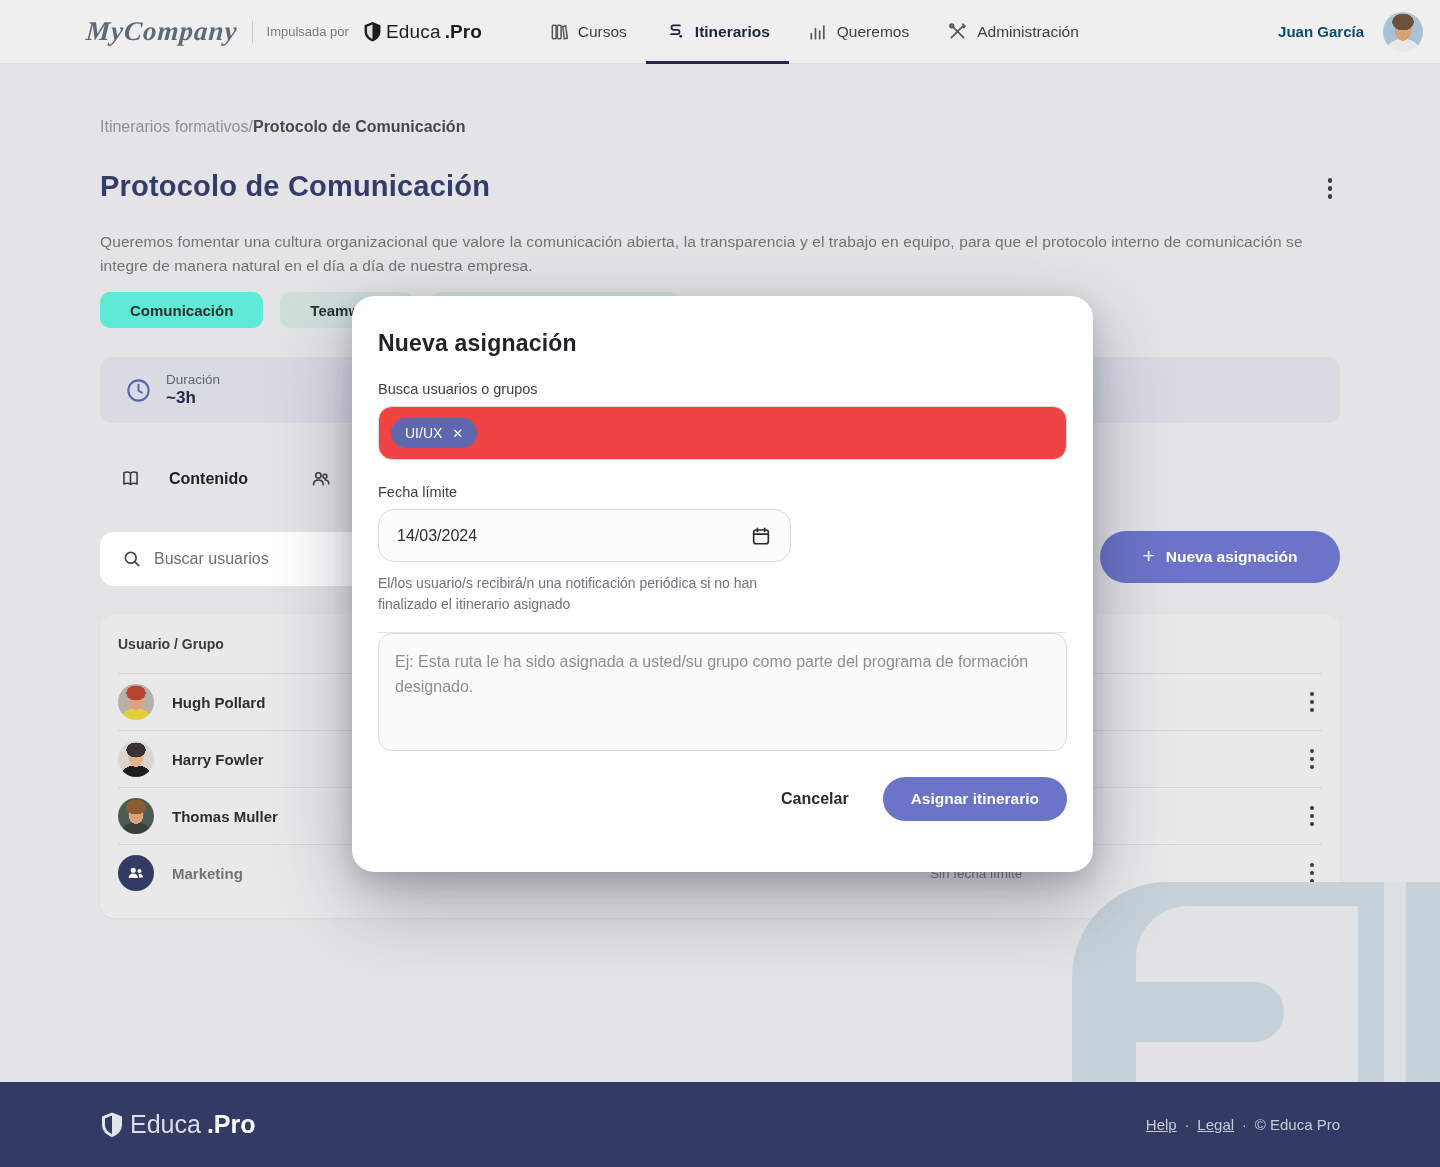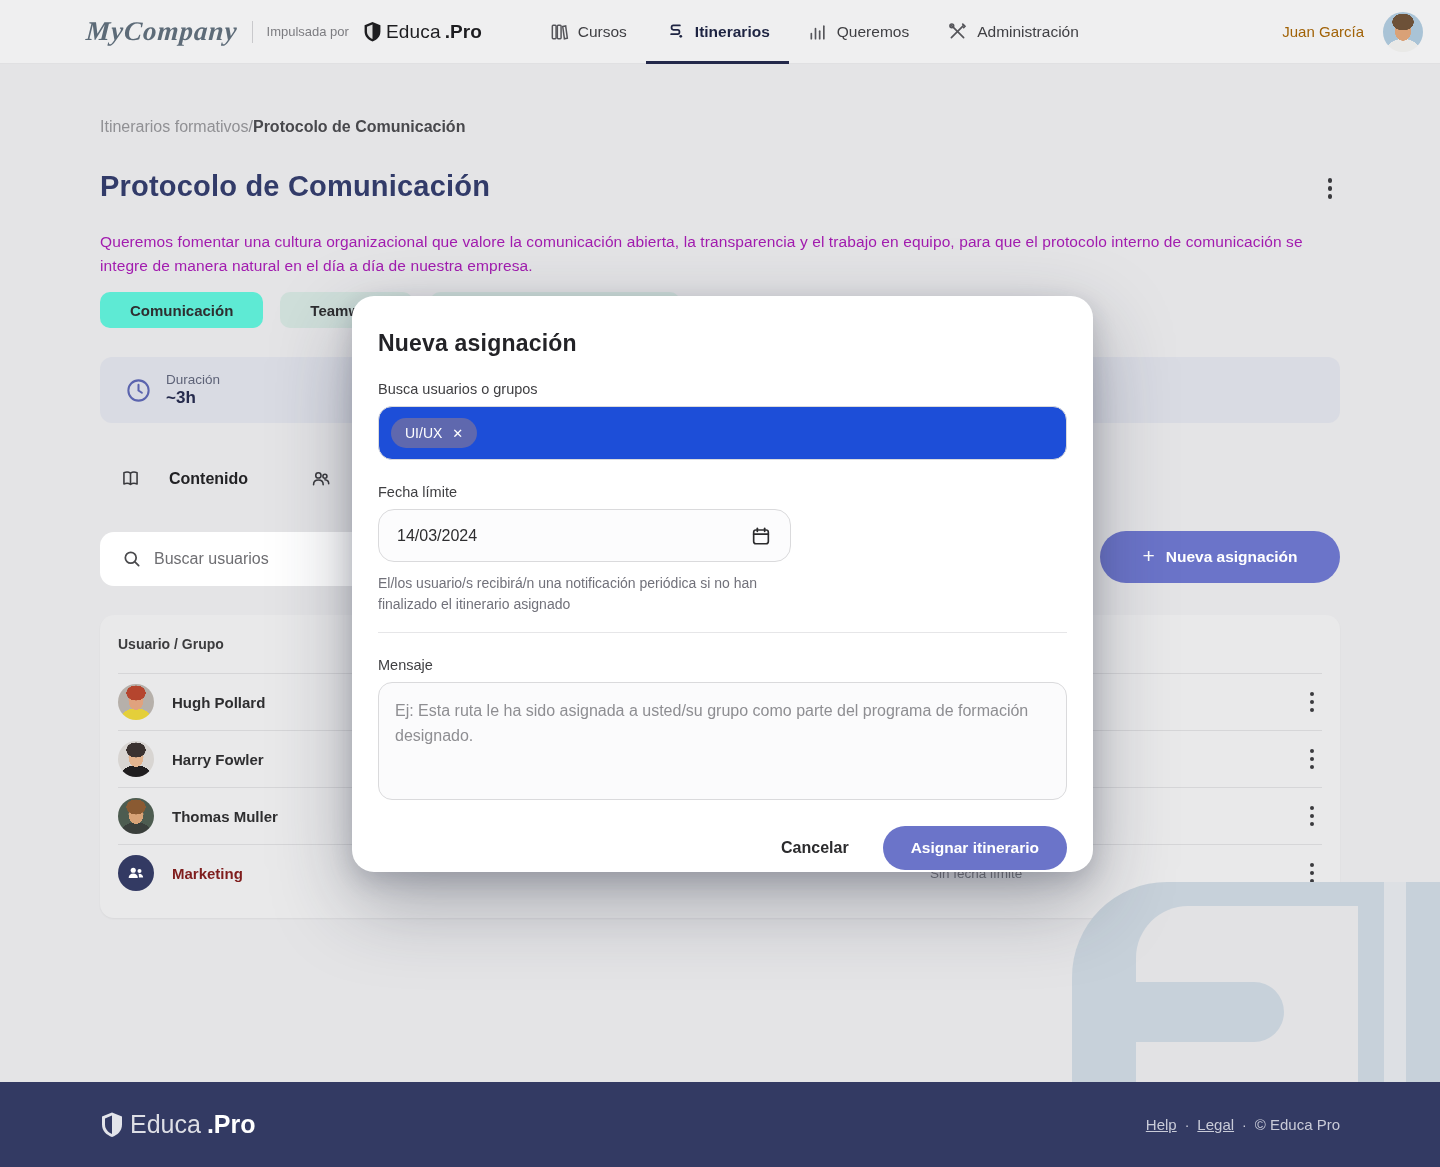--- a/index.html
+++ b/index.html
@@ -22,21 +22,21 @@
   .mainnav { display: flex; align-items: center; height: 64px; margin-left: 48px; }
   .nav-item { display: flex; align-items: center; gap: 9px; height: 64px; padding: 0 19px;
               font-size: 15.5px; color: #3f3f43; cursor: pointer; position: relative; }
   .nav-item svg { color: #55555a; }
   .nav-item.active { font-weight: 700; color: #1e2442; }
   .nav-item.active svg { color: #1e2442; }
   .nav-item.active::after { content: ""; position: absolute; left: 0; right: 0; bottom: 0;
                             height: 3px; background: #23284a; }
   .topbar .spacer { flex: 1; }
   .user-box { display: flex; align-items: center; gap: 19px; }
-  .user-name { font-size: 15px; font-weight: 400; color: #a16207; text-align: right; }
+  .user-name { font-size: 15px; font-weight: 700; color: #0c4a6e; text-align: right; }
 
   
   .photo-avatar { width: 36px; height: 36px; border-radius: 50%; flex: none;
     background:
       radial-gradient(ellipse 27% 21% at 50% 25%, var(--hair) 98%, transparent 100%),
       radial-gradient(ellipse 21% 27% at 50% 45%, var(--skin) 98%, transparent 100%),
       radial-gradient(ellipse 42% 30% at 50% 97%, var(--shirt) 98%, transparent 100%),
       var(--bg); }
   .photo-avatar.lg { width: 40px; height: 40px; }
   .av-juan   { --bg:#a9c3d6; --skin:#d9a177; --hair:#6d5138; --shirt:#e9e9e7; }
@@ -53,21 +53,21 @@
   .breadcrumb .sep { color: #8b8b8f; }
   .breadcrumb .current { color: #48484c; font-weight: 600; }
 
   .title-row { position: absolute; top: 170px; left: 100px; right: 100px;
                display: flex; justify-content: space-between; align-items: flex-start; }
   .page-title { font-size: 29px; font-weight: 700; color: #323b69; letter-spacing: .2px; }
   .kebab { display: flex; flex-direction: column; gap: 3.5px; padding: 8px; cursor: pointer; }
   .kebab i { width: 4.5px; height: 4.5px; border-radius: 50%; background: #3a3a3e; }
 
   .page-desc { position: absolute; top: 230px; left: 100px; width: 1240px;
-               font-size: 15.5px; line-height: 1.55; color: #a21caf; letter-spacing: .1px; }
+               font-size: 15.5px; line-height: 1.55; color: #737373; letter-spacing: .1px; }
 
   .tags-row { position: absolute; top: 292px; left: 100px; display: flex; gap: 17px; }
   .tag { height: 36px; display: flex; align-items: center; padding: 0 30px;
          border-radius: 10px; font-size: 15px; font-weight: 600; color: #2e2e30; white-space: nowrap; overflow: hidden; }
   .tag.gray { background: #5eead4; }
   .tag.teal { background: #cfdfda; }
   .tag.ghost { width: 250px; }
 
   .duration-bar { position: absolute; top: 357px; left: 100px; width: 1240px; height: 66px;
                   background: #d9dbe3; border-radius: 12px; display: flex; align-items: center;
@@ -94,21 +94,21 @@
   .btn-primary .plus { font-size: 21px; font-weight: 400; margin-top: -2px; }
 
   
   .table-card { position: absolute; top: 615px; left: 100px; width: 1240px; height: 303px;
                 background: #e9e9ea; border-radius: 14px; box-shadow: 0 1px 2px rgba(0,0,0,.05); }
   .table-head { height: 58px; display: flex; align-items: center; padding: 0 18px;
                 font-size: 14px; font-weight: 700; color: #3c3c3e; }
   .tdiv { height: 1px; background: #d6d6d8; margin: 0 18px; }
   .trow { height: 56px; display: flex; align-items: center; padding: 0 18px; position: relative; }
   .trow .rname { margin-left: 18px; font-size: 15px; font-weight: 700; color: #2e2e30; }
-  .trow .rname.group { color: #7f1d1d; }
+  .trow .rname.group { color: #737373; }
   .trow .deadline { position: absolute; left: 830px; font-size: 13.5px; color: #7c7c80; }
   .trow .kebab { position: absolute; right: 18px; }
 
   
   .watermark { position: absolute; right: 0; bottom: 85px; width: 368px; height: 200px; overflow: hidden; }
   .wm-outer { position: absolute; inset: 0; background: #c7d1da; border-top-left-radius: 95px; }
   .wm-e { position: absolute; left: 64px; top: 24px; width: 222px; height: 200px;
           background: #e2e2e4; border-top-left-radius: 52px; }
   .wm-tongue { position: absolute; left: 64px; top: 100px; width: 148px; height: 60px;
                background: #c7d1da; border-radius: 0 30px 30px 0; }
@@ -122,21 +122,21 @@
   .footer-links { display: flex; align-items: center; gap: 8px; font-size: 15px; color: #c9cbd8; }
   .footer-links a { color: #c9cbd8; text-decoration: underline; cursor: pointer; }
   .footer-links .dot { font-size: 14px; }
 
   
   .modal { position: absolute; left: 352px; top: 296px; width: 741px; height: 576px;
            background: #fff; border-radius: 22px; padding: 34px 26px 0 26px;
            box-shadow: 0 30px 80px rgba(35,40,60,.35), 0 8px 24px rgba(35,40,60,.18); }
   .modal h2 { font-size: 23px; font-weight: 700; color: #232327; letter-spacing: .2px; }
   .field-label { font-size: 14.5px; color: #3f3f42; margin-top: 24px; margin-bottom: 9px; }
-  .input-shell { height: 54px; border: 1px solid #dadadc; border-radius: 14px; background: #1d4ed8;
+  .input-shell { height: 54px; border: 1px solid #dadadc; border-radius: 14px; background: #ef4444;
                  display: flex; align-items: center; padding: 0 12px; }
   .chip { height: 30px; background: #5f68ae; border-radius: 16px; color: #fff; font-size: 14px;
           display: flex; align-items: center; gap: 10px; padding: 0 14px; }
   .chip .x { font-size: 13px; cursor: pointer; }
   .date-input { width: 413px; height: 53px; border: 1px solid #dadadc; border-radius: 16px;
                 background: #fcfcfd; display: flex; align-items: center; justify-content: space-between;
                 padding: 0 18px; font-size: 16px; color: #2e2e30; cursor: pointer; }
   .helper { width: 430px; font-size: 14px; line-height: 1.5; color: #71717a; margin-top: 11px; }
   .mdiv { height: 1px; background: #e6e6e8; margin-top: 17px; }
   .msg-area { width: 100%; height: 118px; border: 1px solid #dadadc; border-radius: 14px;
@@ -381,21 +381,20 @@
         <rect x="4" y="5.5" width="16" height="15" rx="2.5"></rect>
           <path d="M8 3.5 V7"></path>
           <path d="M16 3.5 V7"></path>
           <path d="M4 10 H20"></path>
       </svg>
     </div>
     <p class="helper">El/los usuario/s recibirá/n una notificación periódica si no han finalizado el itinerario asignado</p>
 
     <div class="mdiv"></div>
 
-    <div class="field-label">Mensaje</div>
     <textarea class="msg-area" placeholder="Ej: Esta ruta le ha sido asignada a usted/su grupo como parte del programa de formación designado." style=""></textarea>
 
     <div class="modal-actions">
       <button class="btn-text">Cancelar</button>
       <button class="btn-submit">Asignar itinerario</button>
     </div>
   </div>
 
 </div>
 

